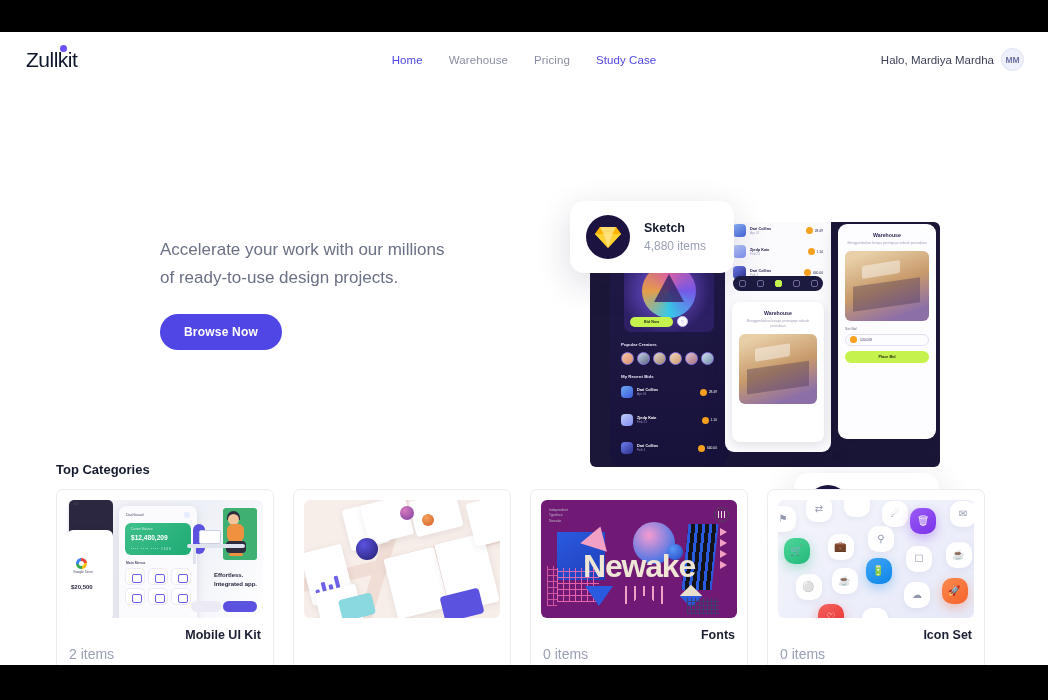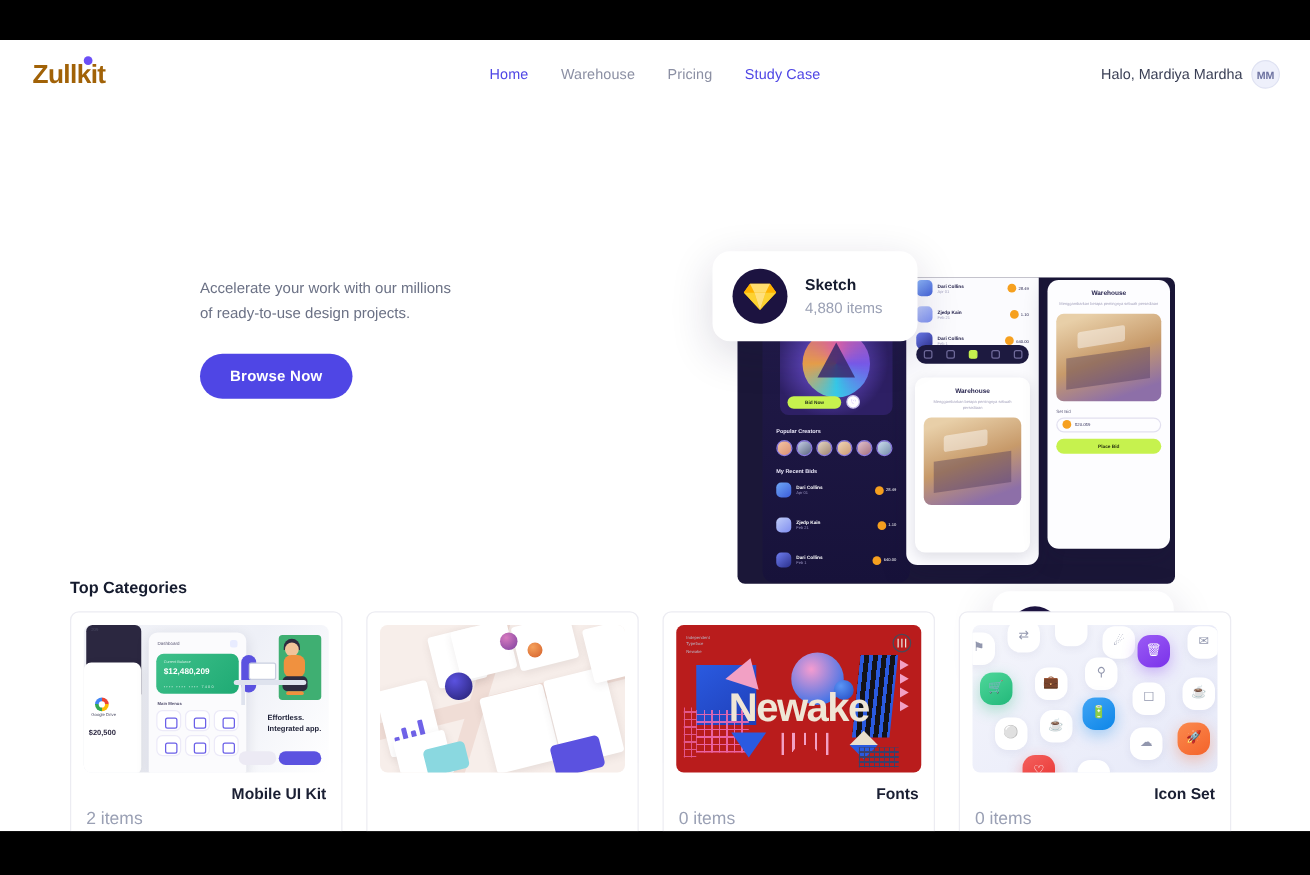--- a/index.html
+++ b/index.html
@@ -26,22 +26,22 @@
   .site-header {
     position: relative;
     height: 55px;
     display: flex;
     align-items: center;
     padding: 0 28px 0 26px;
   }
   .logo {
     position: relative;
     font-size: 21px;
-    font-weight: bold;
-    color: #a16207;
+    font-weight: normal;
+    color: #0f172a;
     letter-spacing: -0.5px;
     font-family: "Liberation Sans", sans-serif;
     text-align: center;
   }
   .logo .dot {
     position: absolute;
     right: 10px; top: -3px;
     width: 7px; height: 7px;
     background: #6c4ff7;
     border-radius: 50%;
@@ -75,21 +75,22 @@
   }
 
   
   .hero { position: relative; height: 360px; }
   .hero-copy { position: absolute; left: 160px; top: 134px; width: 400px; }
   .hero-title {
     font-size: 31px; line-height: 1.15; font-weight: bold;
     color: #151b2e; letter-spacing: -0.8px; white-space: pre-line;
   }
   .hero-sub {
-    font-size: 12px; line-height: 1.65; color: #6b7185;
+    margin-top: 15px;
+    font-size: 17px; line-height: 1.65; color: #6b7185;
     white-space: pre-line;
   }
   .cta-btn {
     margin-top: 22px;
     display: inline-block;
     background: #4f46e5;
     color: #fff;
     font-size: 12px; font-weight: bold;
     padding: 11px 24px;
     border: none; border-radius: 22px;
@@ -393,21 +394,21 @@
   .t2 .o1 { left: 96px; top: 6px; width: 14px; height: 14px; background: radial-gradient(circle at 35% 30%, #d77bbf, #7b3f9e); }
   .t2 .o2 { left: 118px; top: 14px; width: 12px; height: 12px; background: radial-gradient(circle at 35% 30%, #f5a15c, #d35f2a); }
   .t2 .globe {
     position: absolute; left: 52px; top: 38px; width: 22px; height: 22px; border-radius: 50%;
     background: radial-gradient(circle at 35% 30%, #5b52e0, #241f6e);
   }
   .t2 .cyan { position: absolute; left: 36px; bottom: 0px; width: 34px; height: 22px; background: #8ad8e0; border-radius: 4px; transform: rotate(-14deg); }
   .t2 .purp { position: absolute; right: 18px; bottom: 0px; width: 40px; height: 26px; background: #5b52e0; border-radius: 4px; transform: rotate(-14deg); }
 
   
-  .t3 { background: #b91c1c; }
+  .t3 { background: #701a75; }
   .t3 .poster-lbl { position: absolute; left: 8px; top: 8px; font-size: 3.4px; color: #b9b6c4; line-height: 1.55; }
   .t3 .rec-btn {
     position: absolute; right: 8px; top: 7px; width: 15px; height: 15px;
     border-radius: 50%; border: 1px solid #4b4857;
     display: flex; align-items: center; justify-content: center; gap: 1.5px;
   }
   .t3 .rec-btn i { width: 1.6px; height: 7px; background: #e8e4dc; display: block; }
   .t3 .blue-sq { position: absolute; left: 16px; top: 32px; width: 48px; height: 48px; background: linear-gradient(145deg,#2a5ae0,#1f3fb8); }
   .t3 .pink-grid {
     position: absolute; left: 16px; top: 68px; width: 42px; height: 34px;

